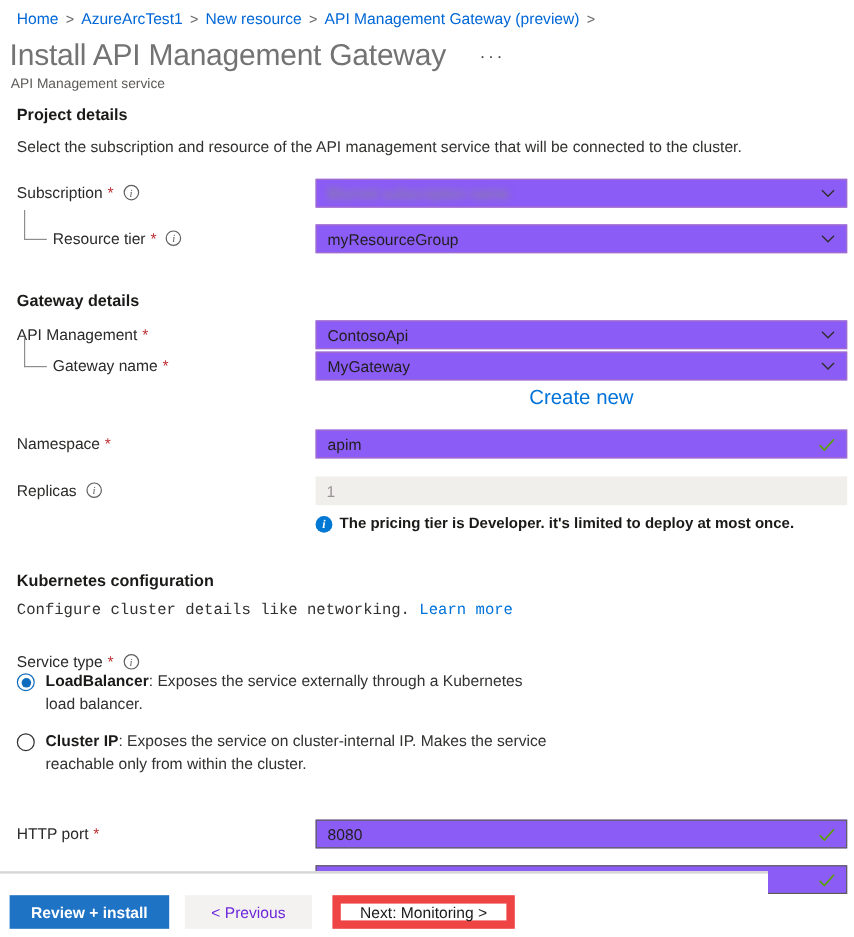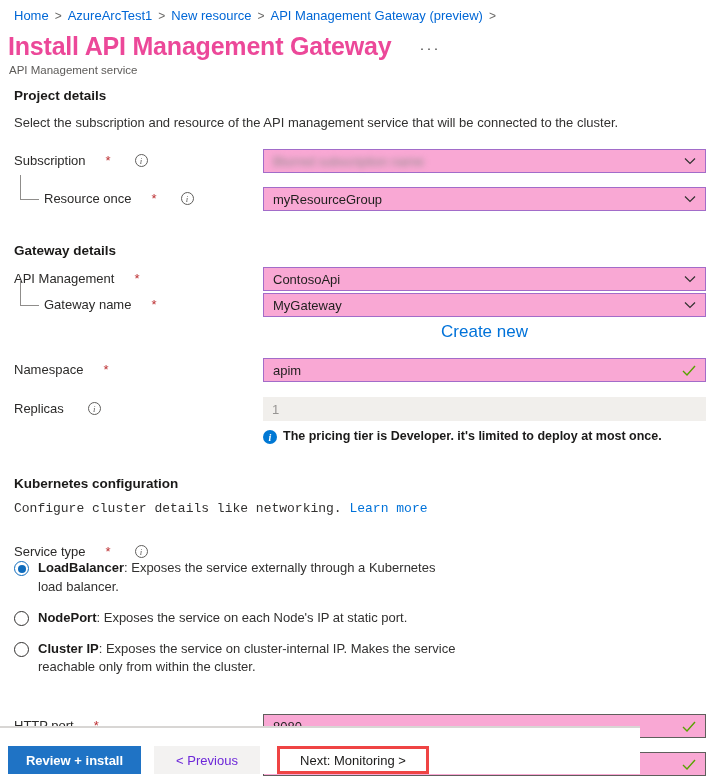--- a/index.html
+++ b/index.html
@@ -8,42 +8,42 @@
     width:712px; height:781px; position:relative; overflow:hidden;
     background:#ffffff; color:#201f1e;
     font-family:"Liberation Sans", sans-serif; font-size:13px;
   }
   
   .breadcrumb { padding:8px 0 0 14px; font-size:13px; white-space:nowrap; }
   .crumb { color:#0067d6; cursor:pointer; }
   .crumb-sep { color:#6b6a68; margin:0 6px; font-size:12px; }
   
   .title-row { display:flex; align-items:center; margin:8px 0 0 8px; }
-  .page-title { font-size:25px; font-weight:bold; color:#ec4899; letter-spacing:-0.2px; line-height:30px;text-align:right; }
+  .page-title { font-size:25px; font-weight:normal; color:#737373; letter-spacing:-0.2px; line-height:30px;text-align:right; }
   .more-btn { color:#4a4a4a; font-size:15px; letter-spacing:2px; margin-left:28px; cursor:pointer; line-height:10px; padding-top:4px; }
   .subtitle { margin:3px 0 0 9px; font-size:11.5px; color:#5d5b59; }
   
   .content { margin:12px 0 0 14px; width:692px; }
   .section-heading { font-weight:bold; font-size:13.5px; color:#1b1a19; }
   .section-desc { margin-top:12px; font-size:13px; color:#323130; }
   .sec-gap-1 { margin-top:10px; }
   .sec-gap { margin-top:32px; }
   .form-row { display:flex; align-items:flex-start; margin-top:15px; }
-  .label-col { width:249px; position:relative; display:flex; align-items:center; padding-top:4px; font-size:13px; color:#2b2a29;gap:16px; }
+  .label-col { width:249px; position:relative; display:flex; align-items:center; padding-top:4px; font-size:13px; color:#2b2a29; }
   .label-col.indent { padding-left:30px; }
   .label-col.top { padding-top:2px; }
   .tree-connector { position:absolute; left:6px; top:-12px; width:19px; height:25px;
     border-left:1px solid #8f8d8b; border-bottom:1px solid #8f8d8b; }
   .req { color:#bc2f32; margin-left:4px; }
   .info-icon { width:13px; height:13px; border:1px solid #5f5e5c; border-radius:50%;
     display:inline-flex; align-items:center; justify-content:center;
     font-size:9px; color:#5f5e5c; margin-left:8px; flex:0 0 auto;
     font-family:"Liberation Serif", serif; font-style:italic; cursor:pointer; }
   .field-col { width:443px; }
-  .input { width:100%; height:24px; border:1px solid #605e5c; background:#f9a8d4;
+  .input { width:100%; height:24px; border:1px solid #605e5c; background:#8b5cf6;
     display:flex; align-items:center; justify-content:space-between; padding:0 9px; font-size:13px; }
   .input.purple { border-color:#a26cc9; }
   .input.disabled { background:#f1efec; border:none; color:#979593; cursor:default; }
   .blurred { filter:blur(3px); color:#8a8886; }
   .icon-slot { flex:0 0 auto; display:flex; align-items:center; }
   .link { color:#0072d9; cursor:pointer; display:inline-block; }
   .create-new { margin-top:5px; font-size:17px;text-align:center; }
   .note { display:flex; align-items:flex-start; margin-top:8px; font-size:12.5px; font-weight:bold; color:#1b1a19; }
   .note-icon { width:14px; height:14px; border-radius:50%; background:#0078d4; color:#fff;
     display:flex; align-items:center; justify-content:center; font-size:10px; flex:0 0 auto;
@@ -58,21 +58,21 @@
   .radio-text { font-size:13px; line-height:1.45; color:#323130; }
   .radio-text b { color:#1b1a19; }
   .ports-gap { margin-top:25px; }
   
   .footer { position:absolute; left:0; top:726px; width:640px; border-top:2px solid #d8d6d4; background:#fff; }
   .footer-buttons { display:flex; margin:18px 0 0 8px; }
   .btn { height:28px; display:inline-flex; align-items:center; justify-content:center;
     font-size:13px; cursor:pointer; padding:0 12px; border:none; background:none; font-family:inherit; }
   .btn-primary { background:#1f73c5; color:#fff; font-weight:bold; min-width:133px; }
   .btn-prev { background:#f3f2f1; color:#6d28d9; min-width:106px; margin-left:13px; }
-  .btn-outline { background:#fff; border:3px solid #ef4444; color:#1b1a19; min-width:152px; margin-left:17px; }
+  .btn-outline { background:#fff; border:7px solid #ef4444; color:#1b1a19; min-width:152px; margin-left:17px; }
 </style>
 </head>
 <body>
 
 <div class="breadcrumb">
   <span class="crumb">Home</span><span class="crumb-sep">&gt;</span><span class="crumb">AzureArcTest1</span><span class="crumb-sep">&gt;</span><span class="crumb">New resource</span><span class="crumb-sep">&gt;</span><span class="crumb">API Management Gateway (preview)</span><span class="crumb-sep">&gt;</span>
 </div>
 
 <div class="title-row">
   <span class="page-title">Install API Management Gateway</span>
@@ -99,21 +99,21 @@
               <path d="M1 1.5 L6 6.5 L11 1.5" stroke="#323130" stroke-width="1.2" fill="none"></path>
             </svg>
         </span>
       </div>
     </div>
   </div>
 
   <div class="form-row" style="margin-top:14px;">
     <div class="label-col indent">
       <span class="tree-connector"></span>
-      <span>Resource once</span>
+      <span>Resource tier</span>
       <span class="req">*</span>
       <span class="info-icon">i</span>
     </div>
     <div class="field-col">
       <div class="input purple">
         <span>myResourceGroup</span>
         <span class="icon-slot">
           <svg width="12" height="8" viewBox="0 0 12 8">
               <path d="M1 1.5 L6 6.5 L11 1.5" stroke="#323130" stroke-width="1.2" fill="none"></path>
             </svg>
@@ -205,26 +205,20 @@
     <div class="label-col top">
       <span>Service type</span>
       <span class="req">*</span>
       <span class="info-icon">i</span>
     </div>
     <div class="field-col">
       <div class="radio-option">
         <span class="radio selected"></span>
         <span class="radio-text">
           <b>LoadBalancer</b><span>: Exposes the service externally through a Kubernetes load balancer.</span>
-        </span>
-      </div>
-      <div class="radio-option">
-        <span class="radio"></span>
-        <span class="radio-text">
-          <b>NodePort</b><span>: Exposes the service on each Node's IP at static port.</span>
         </span>
       </div>
       <div class="radio-option">
         <span class="radio"></span>
         <span class="radio-text">
           <b>Cluster IP</b><span>: Exposes the service on cluster-internal IP. Makes the service reachable only from within the cluster.</span>
         </span>
       </div>
     </div>
   </div>

